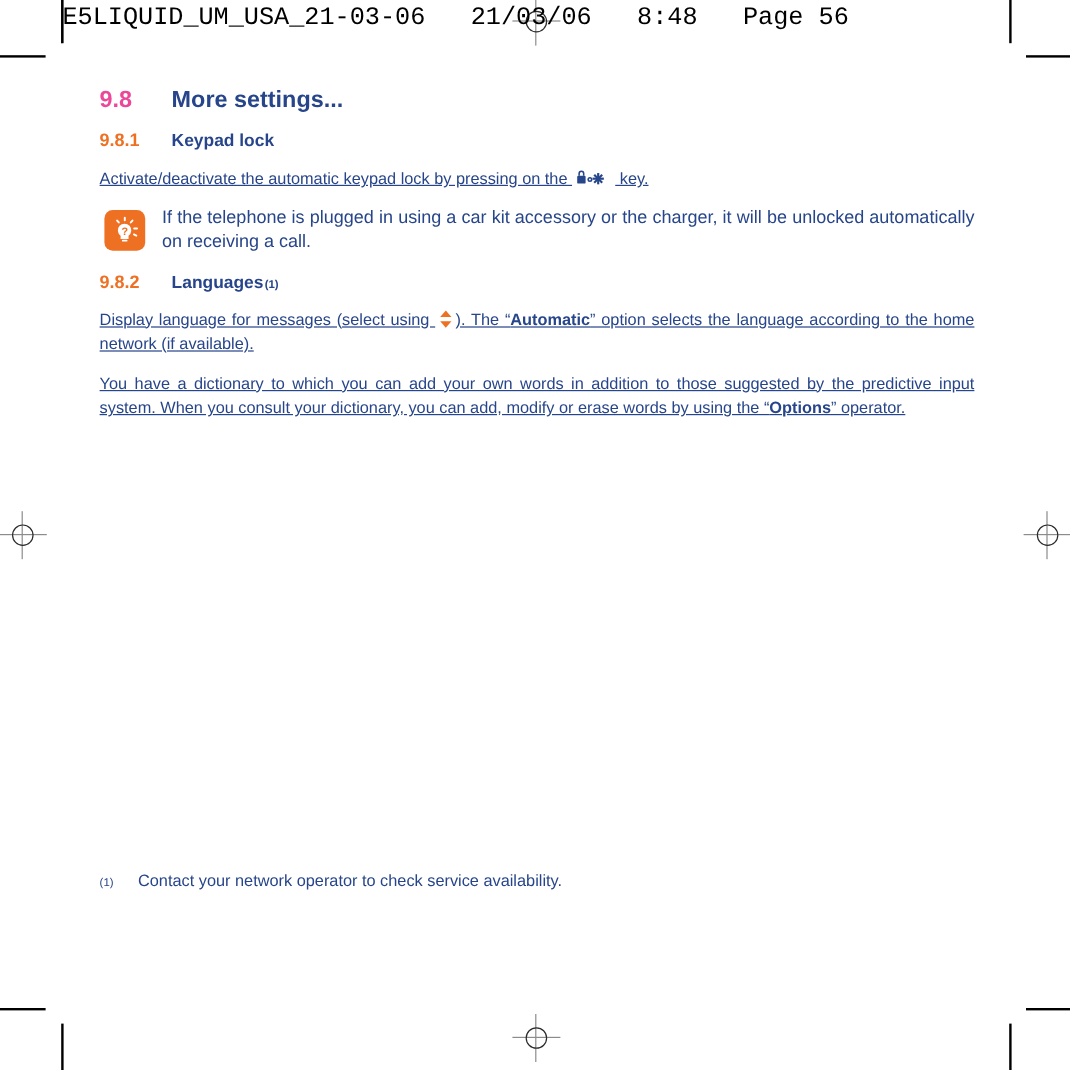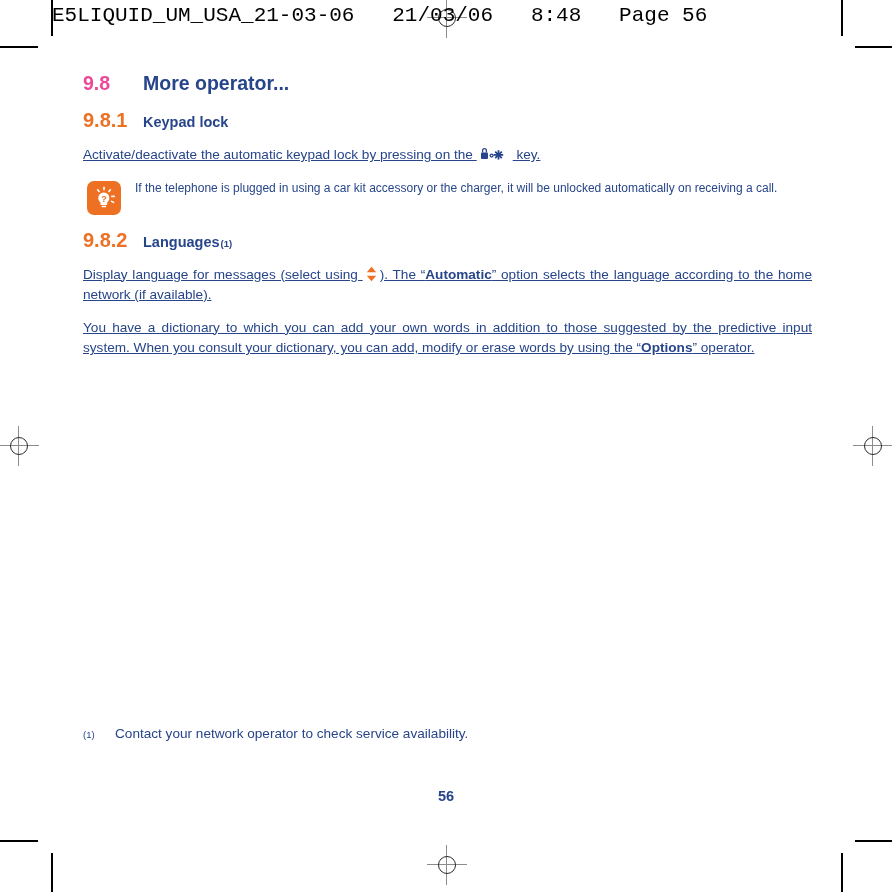--- a/index.html
+++ b/index.html
@@ -99,21 +99,21 @@
   }
 
   .h2 {
     display: flex;
     align-items: baseline;
     margin: 0 0 13px 0;
   }
   .h2 .num {
     color: #EE7023;
     font-weight: bold;
-    font-size: 20px;
+    font-size: 15px;
     width: 60px;
     flex: none;
   }
   .h2 .txt {
     color: #27458A;
     font-weight: bold;
     font-size: 14.5px;
   }
   .h2 .sup {
     color: #27458A;
@@ -143,21 +143,21 @@
     flex: none;
     width: 34px;
     height: 34px;
     border-radius: 7px;
     background: #EE7023;
     margin: 3px 14px 0 4px;
     position: relative;
   }
   .note-body {
     color: #27458A;
-    font-size: 12px;
+    font-size: 15px;
     line-height: 20.5px;
     text-align: justify;
     flex: 1;
   }
 
   
   .glyph-lockkey {
     display: inline-block;
     width: 30px;
     height: 14px;
@@ -245,21 +245,21 @@
   <div class="crop-mark" style="left:51px; top:0px; width:1px; height:36px; background:#000;"></div>
 </div>
 
 <div class="stamp">E5LIQUID_UM_USA_21-03-06   21/03/06   8:48   Page 56</div>
 
 <div class="page">
   <div class="content">
 
     <div class="h1">
       <span class="num">9.8</span>
-      <span class="txt">More operator...</span>
+      <span class="txt">More settings...</span>
     </div>
 
     <div class="h2">
       <span class="num">9.8.1</span>
       <span class="txt">Keypad lock</span>
     </div>
 
     <p class="body" style="text-align:left;">
       <span>Activate/deactivate the automatic keypad lock by pressing on the </span><span class="glyph-lockkey"><svg viewBox="0 0 30 14" width="30" height="14" xmlns="http://www.w3.org/2000/svg">
             <rect x="1" y="5.5" width="7" height="6.5" rx="1" fill="#27458A"></rect>
@@ -314,14 +314,13 @@
       <span>You have a dictionary to which you can add your own words in addition to those suggested by the predictive input system. When you consult your dictionary, you can add, modify or erase words by using the “</span><b>Options</b><span>” operator.</span>
     </p>
 
   </div>
 
   <div class="footnote">
     <span class="fn-mark">(1)</span>
     <span>Contact your network operator to check service availability.</span>
   </div>
 
-  <div class="pagenum">56</div>
 </div>
 
 </body></html>

